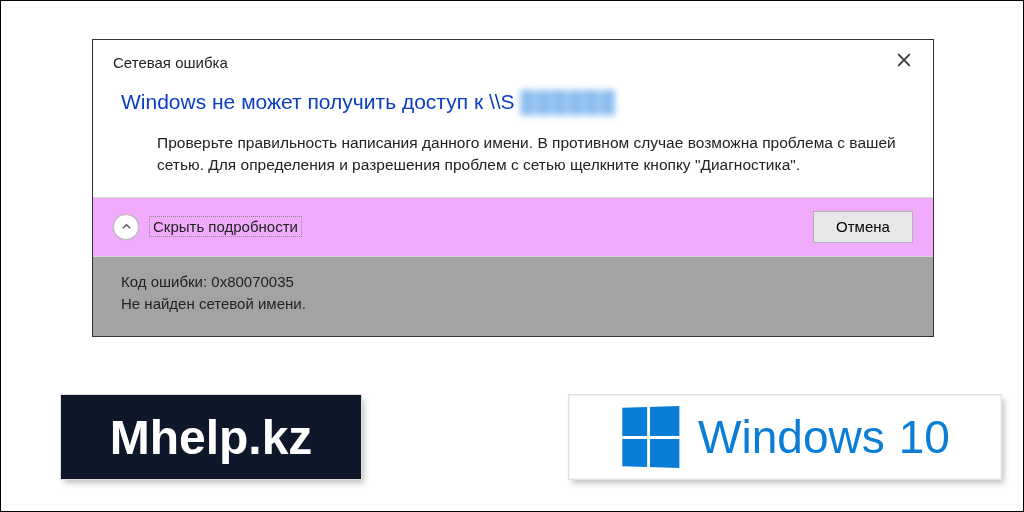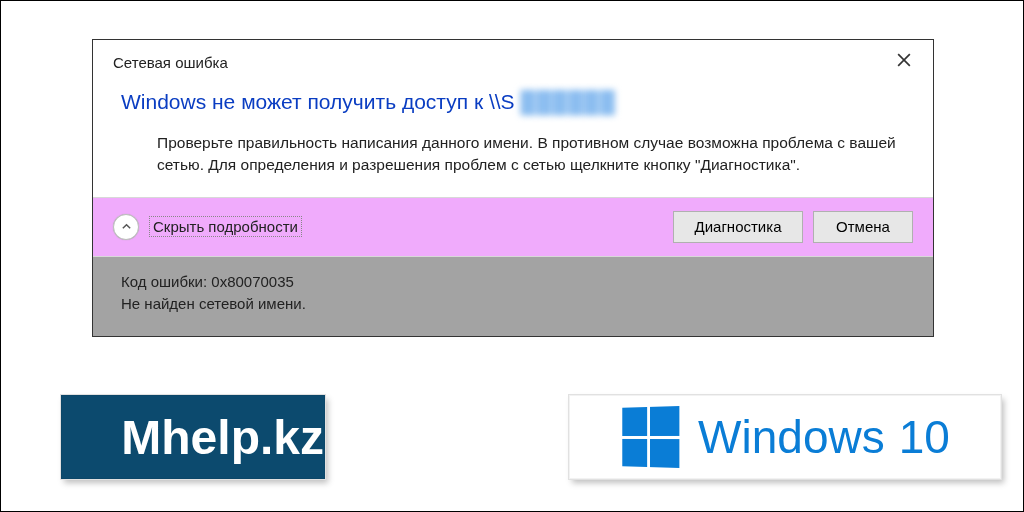--- a/index.html
+++ b/index.html
@@ -108,26 +108,26 @@
     font-size: 15px;
     color: #222;
     line-height: 1.45;
   }
 
   
   .badge-mhelp {
     position: absolute;
     left: 60px;
     bottom: 32px;
-    width: 264px;
+    width: 300px;
     height: 84px;
-    background: #0c4a6e;
-    display: flex;
-    align-items: center;
-    justify-content: flex-end;
+    background: #0f172a;
+    display: flex;
+    align-items: center;
+    justify-content: center;
     box-shadow: 0px 0px 0 1px #e1e1e1, 3px 4px 6px rgba(0,0,0,0.25);
     border: 1px solid rgba(0,0,0,0.05);
   }
   .badge-mhelp span {
     color: #fff;
     font-size: 48px;
     font-weight: bold;
     font-family: Arial, sans-serif;
   }
   .badge-win10 {
@@ -190,21 +190,20 @@
   <div class="action-row">
     <div class="chevron-circle">
       <span>
         <svg viewBox="0 0 12 12">
             <polyline points="2,8 6,4 10,8" fill="none" stroke="#555" stroke-width="1.6"></polyline>
           </svg>
       </span>
     </div>
     <span class="toggle-label">Скрыть подробности</span>
     <div class="spacer"></div>
-    <button class="win-btn">Диагностика</button>
     <button class="win-btn" style="min-width:100px">Отмена</button>
   </div>
 
   <div class="details-area">
     <div>Код ошибки: 0x80070035</div>
     <div>Не найден сетевой имени.</div>
   </div>
 </div>
 
 <div class="badge-mhelp">

